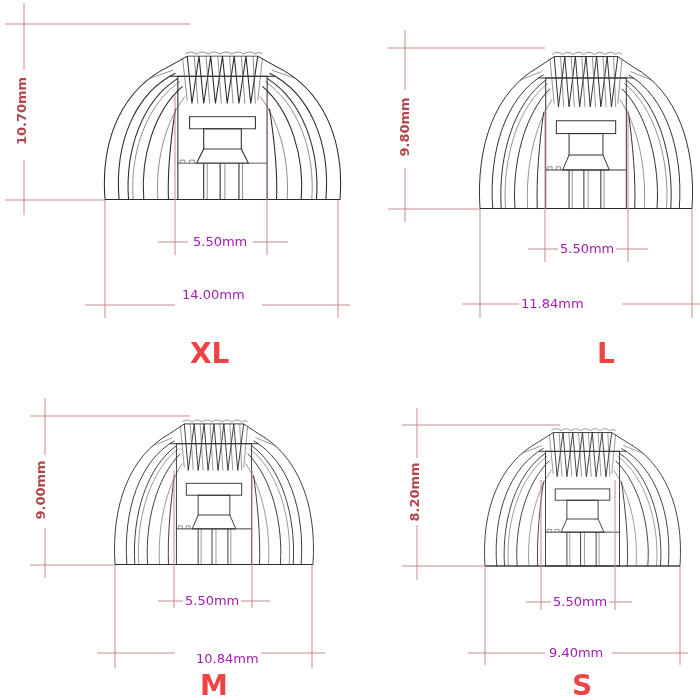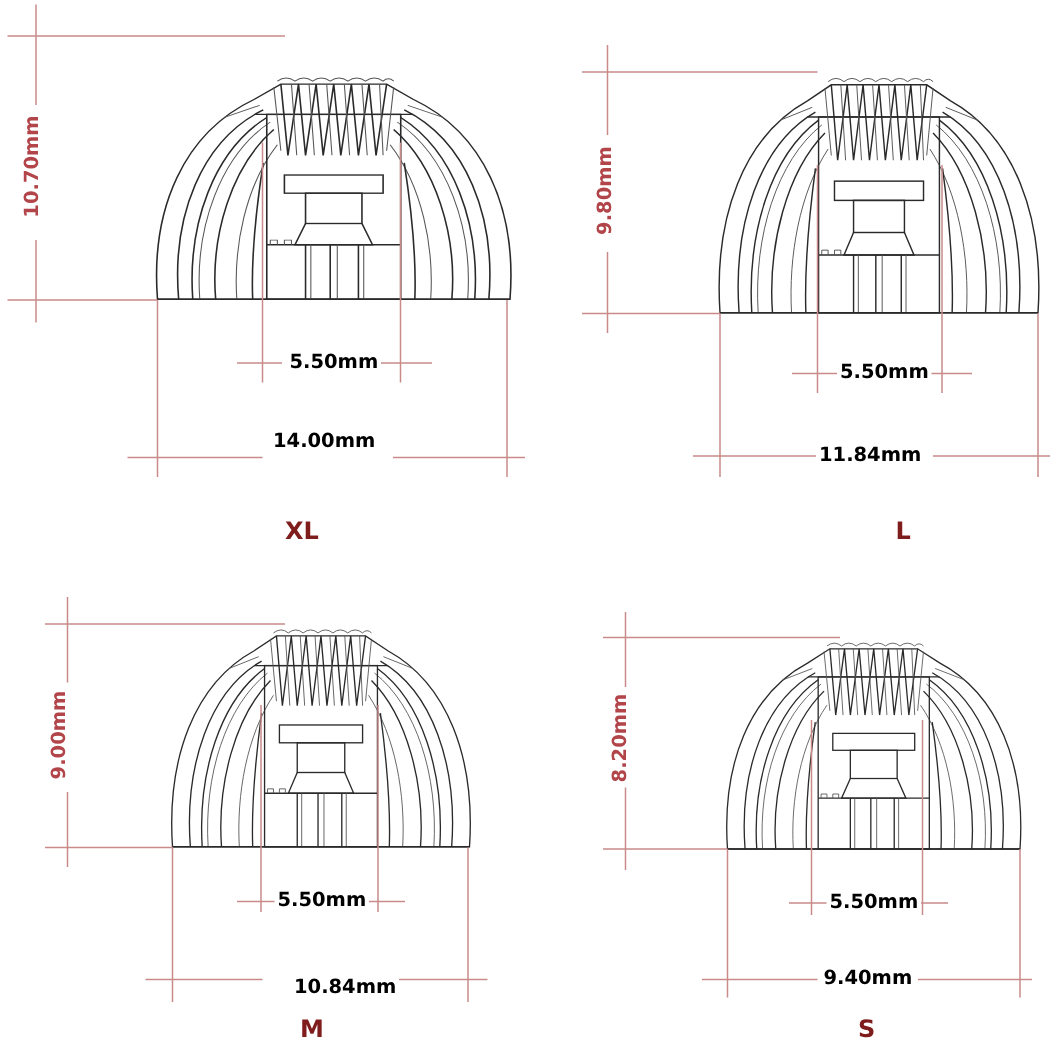--- a/index.html
+++ b/index.html
@@ -1,23 +1,23 @@
 <!DOCTYPE html>
 <html><head>
 <meta charset="utf-8">
 <style>
   html, body { margin:0; padding:0; background:#ffffff; }
   body { width:700px; height:700px; position:relative; overflow:hidden; font-family:"DejaVu Sans", sans-serif; }
   svg { position:absolute; left:0; top:0; overflow:visible; }
   .dim-line { stroke:#c98a8a; stroke-width:1; fill:none; }
   .body-line { stroke:#2a2a2a; stroke-width:0.9; fill:none; }
   .body-thin { stroke:#555; stroke-width:0.6; fill:none; }
-  .label { position:absolute; color:#000000; font-weight:bold; font-size:13px; white-space:nowrap; background:#fff; padding:0 2px; line-height:14px; }
+  .label { position:absolute; color:#a21caf; font-weight:normal; font-size:13px; white-space:nowrap; background:#fff; padding:0 2px; line-height:14px; }
   .vlabel { position:absolute; color:#b2454a; font-weight:bold; font-size:13px; white-space:nowrap; transform:rotate(-90deg); transform-origin:center center; background:#fff; padding:0 2px; line-height:14px; }
-  .size-title { position:absolute; color:#7f1d1d; font-weight:bold; font-size:16px; font-family:"DejaVu Sans", sans-serif; line-height:24px; }
+  .size-title { position:absolute; color:#ef4444; font-weight:bold; font-size:28px; font-family:"DejaVu Sans", sans-serif; line-height:24px; }
 </style>
 </head>
 <body>
 
 <svg width="700" height="700">
   <defs>
 
     <g id="eartip">
 
       <path class="body-line" d="M0,150 C-4,90 15,40 55,18 L70,8 L130,8 L145,18 C185,40 204,90 200,150 Z"></path>
@@ -130,21 +130,21 @@
   </g>
 </svg>
 
 <div class="vlabel" style="left:-14px; top:104px;">10.70mm</div>
 <div class="label" style="left:191px; top:235px;">5.50mm</div>
 <div class="label" style="left:180px; top:288px;">14.00mm</div>
 <div class="size-title" style="left:190px; top:342px;">XL</div>
 
 <div class="vlabel" style="left:373px; top:120px;">9.80mm</div>
 <div class="label" style="left:558px; top:242px;">5.50mm</div>
-<div class="label" style="left:544px; top:297px;">11.84mm</div>
+<div class="label" style="left:519px; top:297px;">11.84mm</div>
 <div class="size-title" style="left:597px; top:342px;">L</div>
 
 <div class="vlabel" style="left:9px; top:483px;">9.00mm</div>
 <div class="label" style="left:183px; top:594px;">5.50mm</div>
 <div class="label" style="left:194px; top:652px;">10.84mm</div>
 <div class="size-title" style="left:200px; top:674px;">M</div>
 
 <div class="vlabel" style="left:383px; top:485px;">8.20mm</div>
 <div class="label" style="left:551px; top:595px;">5.50mm</div>
 <div class="label" style="left:547px; top:646px;text-align:right;">9.40mm</div>

